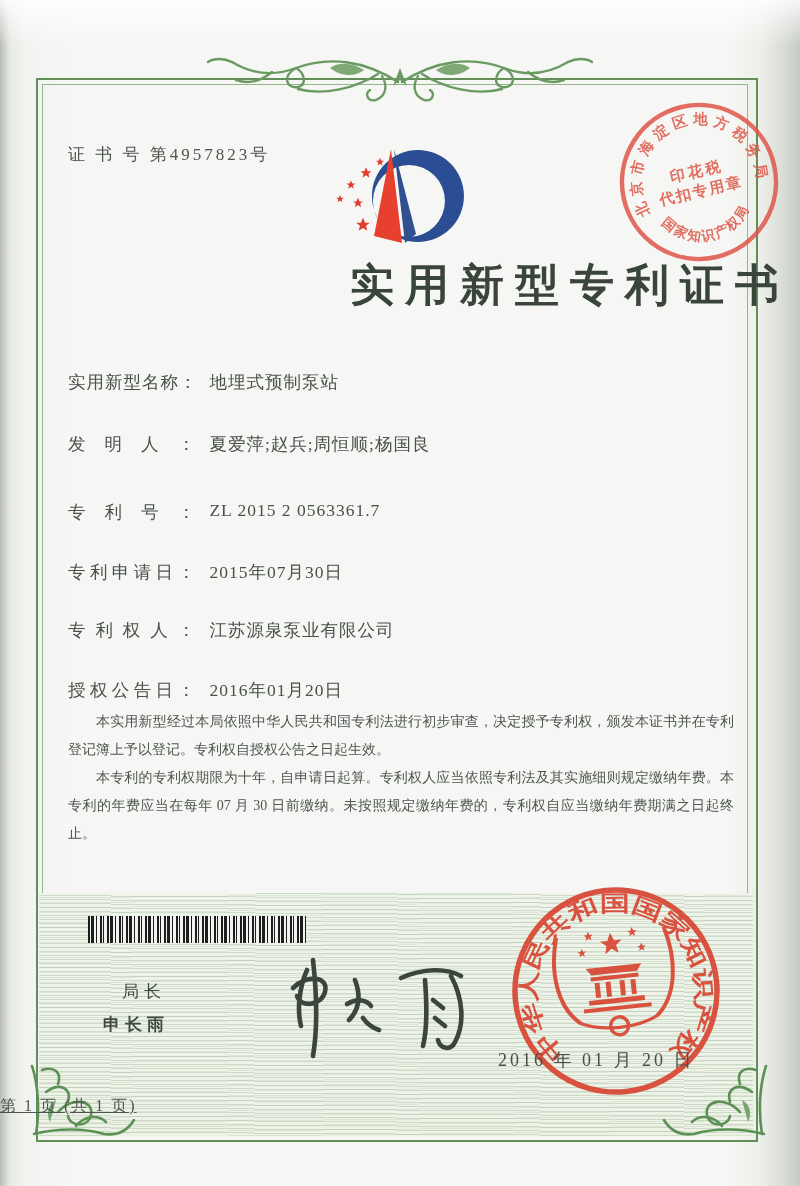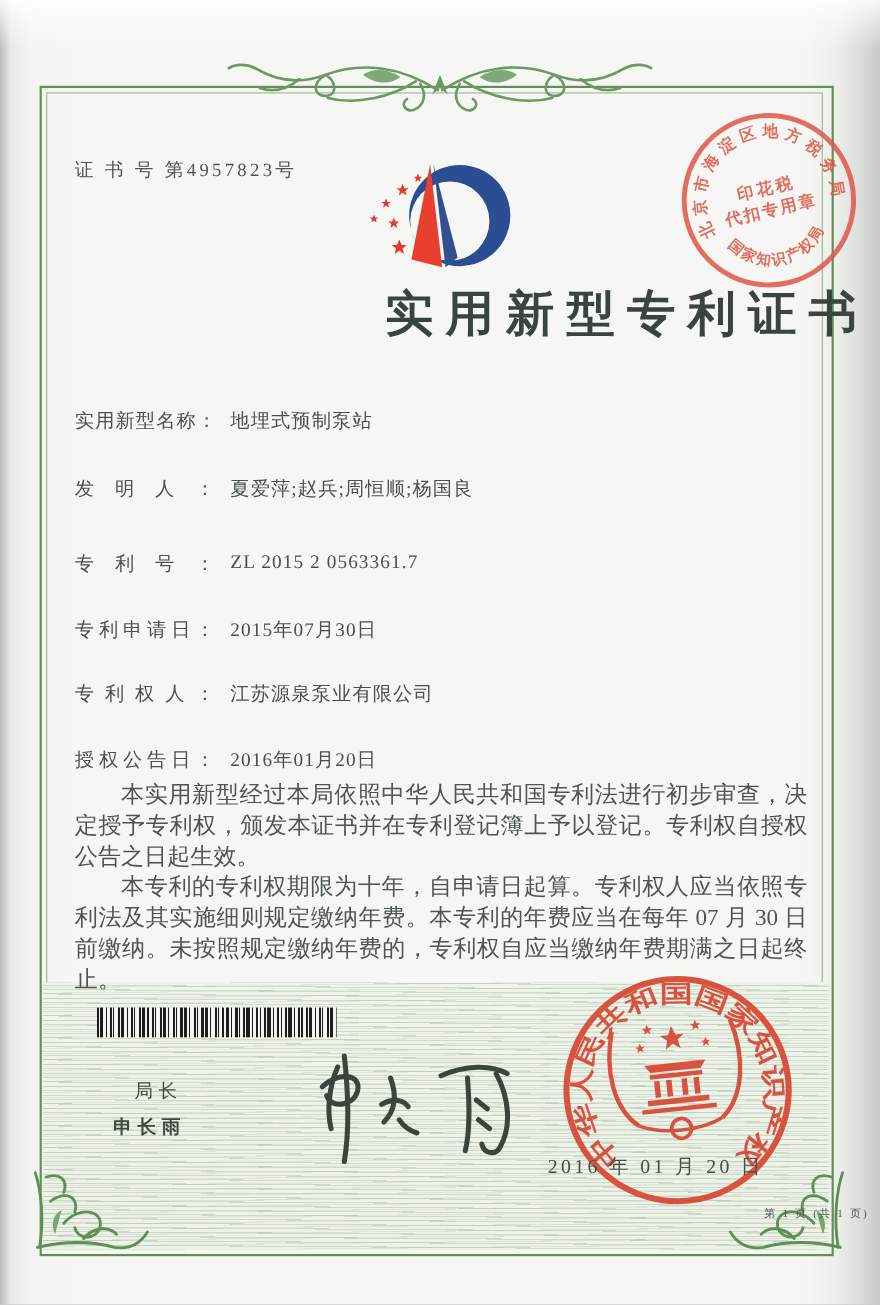--- a/index.html
+++ b/index.html
@@ -24,32 +24,32 @@
       repeating-linear-gradient(0.4deg, rgba(128,166,128,.30) 0 1px, rgba(128,166,128,0) 1px 4px),
       repeating-linear-gradient(-0.6deg, rgba(140,175,140,.18) 0 1px, rgba(140,175,140,0) 1px 5px),
       linear-gradient(180deg,#f0f3ea,#edf1e6);
   }
   .certno{position:absolute;left:68px;top:143px;font-size:17px;letter-spacing:3px;color:#4c544e;}
   .title{position:absolute;left:0;top:256px;width:790px;text-align:right;
     font-size:44px;font-weight:600;letter-spacing:11px;color:#39443d;}
   .fieldrow{position:absolute;left:68px;font-size:17.5px;color:#49514b;letter-spacing:1px;white-space:nowrap;}
   .flabel{display:inline-block;width:128px;text-align:justify;text-align-last:justify;vertical-align:top;}
   .fvalue{margin-left:8px;}
-  .paras{position:absolute;left:68px;top:708px;width:666px;font-size:21px;line-height:28px;
+  .paras{position:absolute;left:68px;top:708px;width:666px;font-size:14px;line-height:28px;
     text-align:justify;color:#4d554f;}
   .paras p{margin:0;text-indent:2em;}
   .barcode{position:absolute;left:88px;top:916px;width:218px;height:27px;
     background:repeating-linear-gradient(90deg,#1d1d1d 0 2px,#f2f3ee 2px 3px,#1d1d1d 3px 6px,#f2f3ee 6px 8px,#1d1d1d 8px 9px,#f2f3ee 9px 12px,#1d1d1d 12px 14px,#f2f3ee 14px 15px,#1d1d1d 15px 16px,#f2f3ee 16px 19px);}
   .signer-title{position:absolute;left:103px;top:980px;font-size:17px;letter-spacing:5px;color:#3e4942;margin-left:19px;}
   .signer-name{position:absolute;left:103px;top:1013px;font-size:17px;letter-spacing:5px;color:#3e4942;font-weight:bold;}
   .sig{position:absolute;left:255px;top:948px;}
   .seal{position:absolute;left:503px;top:878px;transform:rotate(-6deg);opacity:.9;}
   .taxstamp{position:absolute;left:613px;top:96px;transform:rotate(-13deg);opacity:.85;}
   .issue-date{position:absolute;left:498px;top:1048px;font-size:18px;letter-spacing:3px;color:#474e48;z-index:5;}
-  .footer{position:absolute;left:0;top:1096px;width:790px;text-align:right;font-size:10px;letter-spacing:2px;color:#4d554f;}
+  .footer{position:absolute;left:0;top:1096px;width:790px;text-align:left;font-size:16px;letter-spacing:2px;color:#4d554f;text-decoration:underline;}
   .logo{position:absolute;left:330px;top:146px;}
   .orn-top{position:absolute;left:196px;top:42px;}
   .orn-bl{position:absolute;left:28px;top:1030px;}
   .orn-br{position:absolute;left:658px;top:1030px;transform:scaleX(-1);}
   svg text{font-family:"Liberation Serif","DejaVu Serif",serif;}
 </style>
 </head>
 <body>
 
 <div class="paper">

